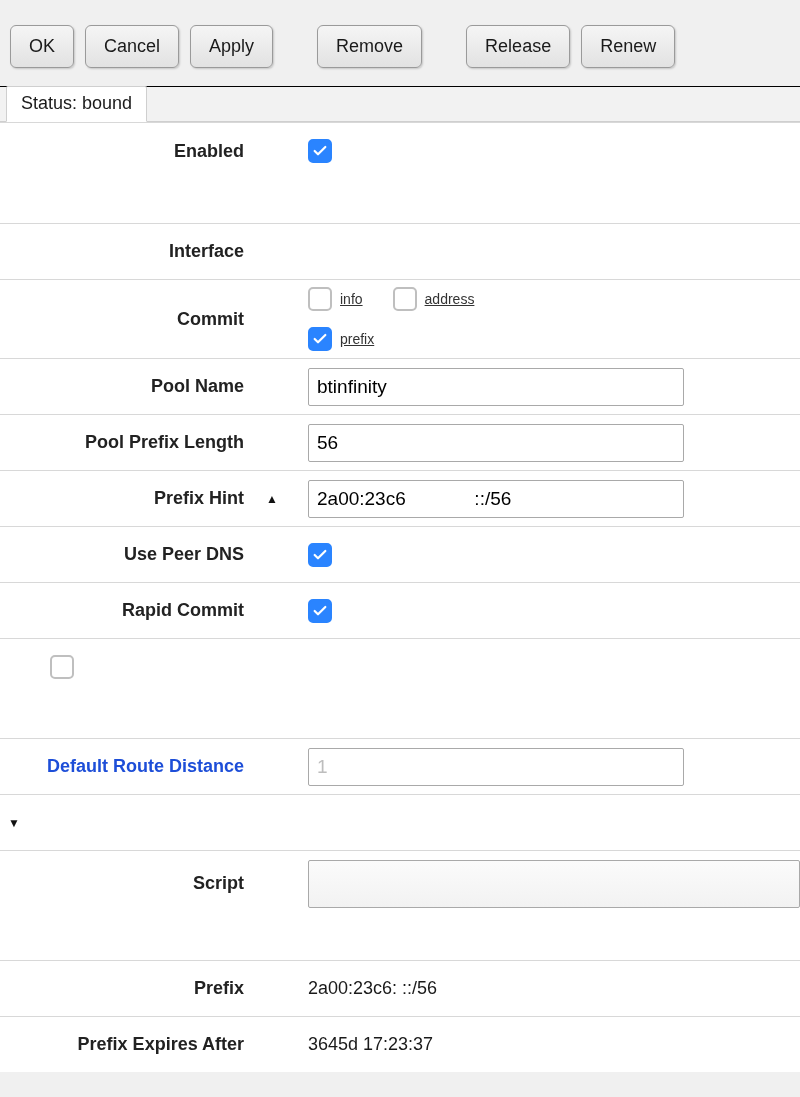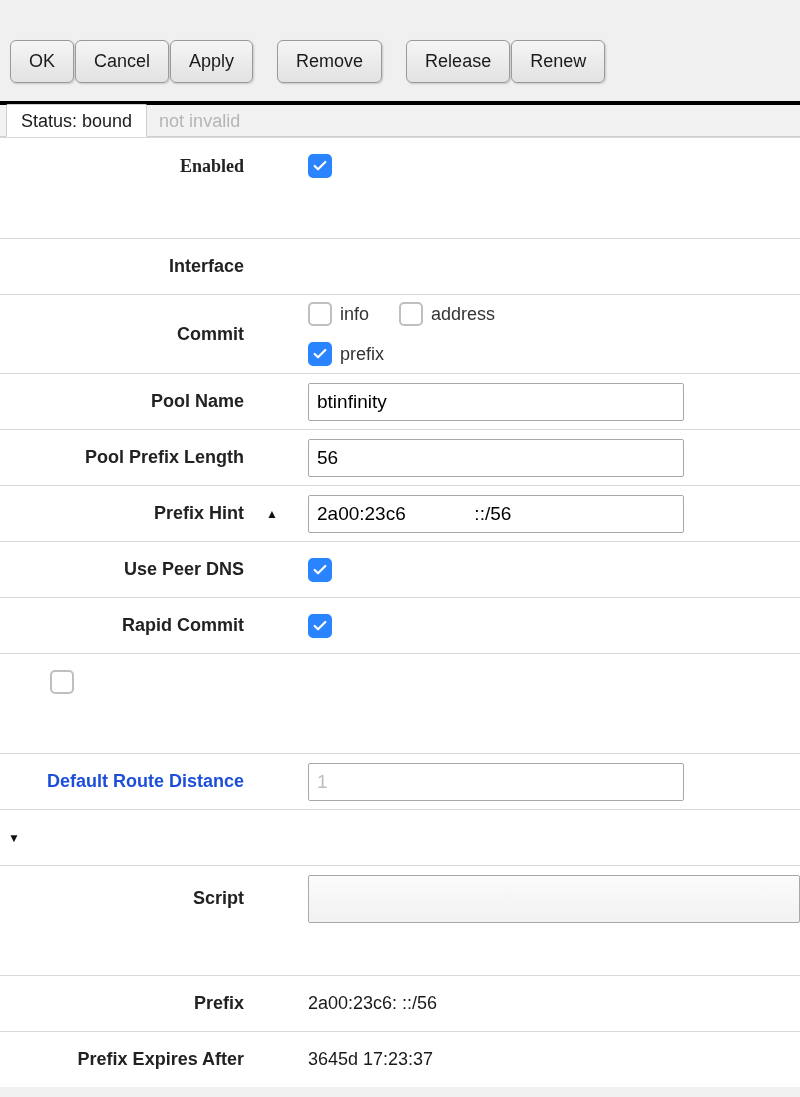--- a/index.html
+++ b/index.html
@@ -8,38 +8,37 @@
     padding: 0;
     font-family: Arial, Helvetica, sans-serif;
     font-size: 17px;
     background: #f0f0f0;
     color: #1a1a1a;
     width: 800px;
   }
   .toolbar {
     padding: 25px 28px 18px 10px;
     display: flex;
-    gap: 1px;
+    gap: 11px;
     flex-wrap: wrap;
-    margin-top: 15px;
   }
   .btn {
     padding: 10px 18px;
     border: 1px solid #9a9a9a;
     border-radius: 6px;
     background: linear-gradient(#f5f5f5, #e2e2e2);
     font-size: 18px;
     color: #1a1a1a;
     cursor: pointer;
     box-shadow: 1px 1px 2px rgba(0,0,0,.18);
   }
   .toolbar .gap { width: 22px; }
   .status-bar {
     background: #f2f2f2;
-    border-top: 4px solid #000000;
+    border-top: 1px solid #000000;
     border-bottom: 1px solid #cfcfcf;
     display: flex;
     align-items: stretch;
     height: 36px;
   }
   .status-tab {
     background: #ffffff;
     border: 1px solid #cfcfcf;
     border-bottom: 1px solid #fff;
     margin: -1px 0 -1px 6px;
@@ -57,21 +56,21 @@
     border-top: 1px solid #d8d8d8;
   }
   .row {
     display: flex;
     align-items: center;
     border-top: 1px solid #d8d8d8;
     min-height: 56px;
     padding: 7px 0;
   }
   .row.tall { min-height: 76px; }
-  .row:first-child { border-top: none; font-family: Liberation Serif, serif; }
+  .row:first-child { border-top: none; }
   .label {
     width: 258px;
     min-width: 258px;
     text-align: right;
     padding-right: 14px;
     font-weight: bold;
     color: #222;
     font-size: 18px;
   }
   .label.muted { color: #1d4ed8; }
@@ -130,40 +129,39 @@
     cursor: pointer;
     flex-shrink: 0;
   }
   .cb.checked {
     background: #2a84ff;
     border-color: #2a84ff;
   }
   .cb.checked svg { display:block; }
   .cb svg { display:none; width:16px; height:16px; }
   .cb-pair { display:flex; align-items:center; gap:8px; }
-  .cb-label { font-size: 18px; color:#333; }
+  .cb-label { font-size: 14px; color:#333;text-decoration:underline; }
   .readonly { font-size: 18px; color:#1a1a1a; }
 </style>
 </head>
 <body>
 
 <div class="toolbar">
   <button class="btn">OK</button>
   <button class="btn">Cancel</button>
   <button class="btn">Apply</button>
   <span class="gap"></span>
   <button class="btn">Remove</button>
   <span class="gap"></span>
   <button class="btn">Release</button>
   <button class="btn">Renew</button>
 </div>
 
 <div class="status-bar">
   <div class="status-tab">Status: bound</div>
-  <div class="status-note">not invalid</div>
 </div>
 
 <div class="form">
 
   <div class="row">
     <div class="label">Enabled</div>
     <div class="tri"></div>
     <div class="cell">
       <span class="cb checked">
         <svg viewBox="0 0 24 24">

